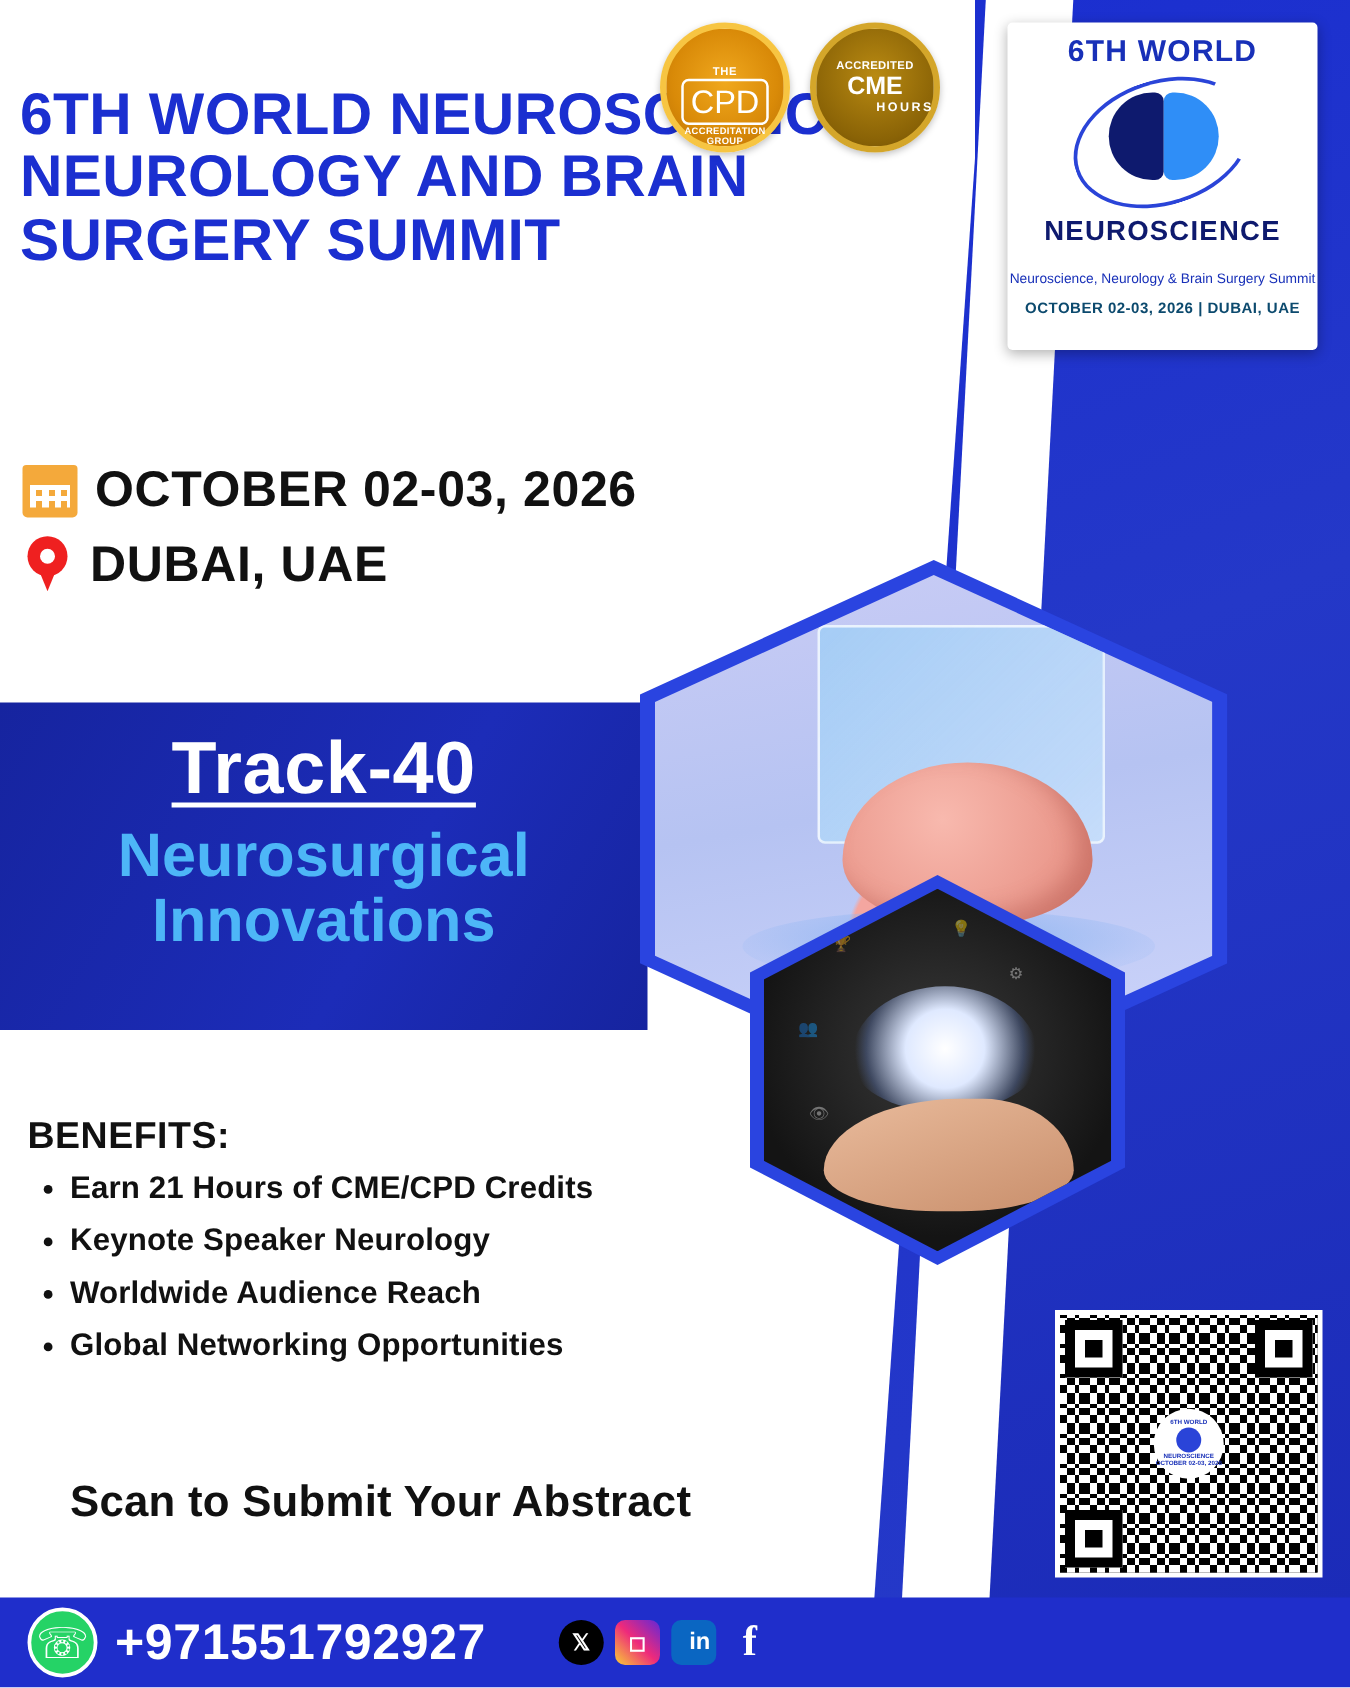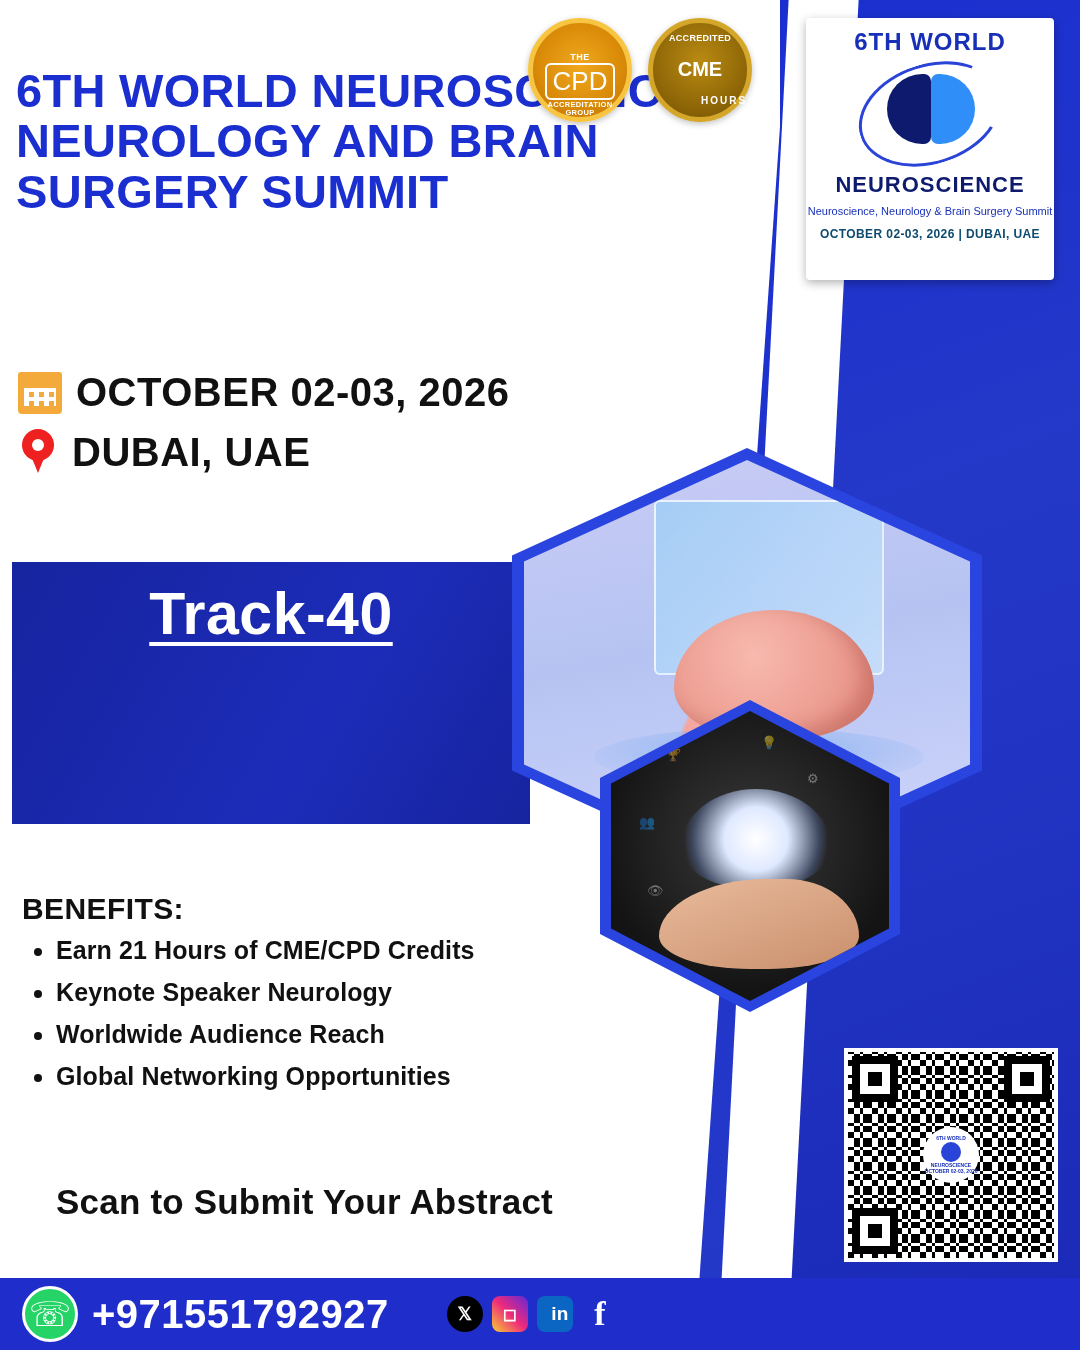--- a/index.html
+++ b/index.html
@@ -47,21 +47,21 @@
   .badge-cpd .m {
     font-size:26px; font-weight:normal; border:2px solid #fff; border-radius:6px;
     padding:3px 6px; margin:1px 0;
   }
   .badge-cpd .b { font-size:7.5px; font-weight:bold; letter-spacing:.3px;}
   .badge-cme {
     background:radial-gradient(circle at 50% 40%,#b98a12 0%,#8a6306 70%,#6d4c04 100%);
     border:5px solid #d4a62a;
   }
   .badge-cme .t { font-size:9px; font-weight:bold; letter-spacing:.3px;}
-  .badge-cme .m { font-size:20px; font-weight:bold; color:#fff; margin:16px 0;}
+  .badge-cme .m { font-size:20px; font-weight:bold; color:#fff; margin:2px 0;}
   .badge-cme .b { font-size:10px; font-weight:bold; letter-spacing:2px;padding-left:48px;}
 
   
   .logo-card {
     position:absolute; top:18px; right:26px; width:248px; height:262px;
     background:#fff; border-radius:4px; box-shadow:0 3px 10px rgba(0,0,0,.3);
     display:flex; flex-direction:column; align-items:center; padding-top:10px; z-index:6;
   }
   .logo-card .l1 { font-size:24px; font-weight:bold; color:#1830b8; letter-spacing:1px;}
   .logo-brain {
@@ -72,21 +72,21 @@
     border:3px solid #2a44d8; border-radius:50%;
     border-right-color:transparent;
     transform:rotate(-18deg);
   }
   .logo-brain .half-l, .logo-brain .half-r {
     position:absolute; top:14px; width:44px; height:70px;
   }
   .logo-brain .half-l { left:42px; background:#0e1a6e; border-radius:40px 8px 8px 40px;}
   .logo-brain .half-r { left:86px; background:#2f8ef7; border-radius:8px 40px 40px 8px;}
   .logo-card .l2 { font-size:22px; font-weight:bold; color:#0e1a6e; letter-spacing:1px; margin-top:2px;}
-  .logo-card .l3 { font-size:11px; color:#1830b8; text-align:center; line-height:1.25; margin-top:7px;}
+  .logo-card .l3 { font-size:11px; color:#1830b8; text-align:center; line-height:1.25; margin-top:19px;}
   .logo-card .l4 {
     font-size:12px; font-weight:bold; color:#0c4a6e; margin-top:8px; letter-spacing:.4px;
   }
 
   
   .title {
     position:absolute; left:16px; top:66px; width:770px;
     font-size:47px; line-height:1.07; font-weight:bold; color:#1b2fd0;
     letter-spacing:.3px; z-index:5;
   }
@@ -112,21 +112,20 @@
     position:absolute; left:11px; top:22px; width:18px; height:22px; background:#ef2020;
     clip-path:polygon(0 0,100% 0,50% 100%);
   }
   .pin-icon .dot { position:absolute; left:14px; top:10px; width:12px; height:12px; background:#fff; border-radius:50%;}
 
   
   .track-band {
     position:absolute; left:0; top:562px; width:518px; height:262px;
     background:linear-gradient(120deg,#16249f 0%,#1c2cb8 60%,#16249f 100%);
     z-index:5;
-    margin-left:12px;
   }
   .track-band .t1 {
     font-size:59px; font-weight:bold; color:#fff; text-align:center;
     margin-top:18px; text-decoration:underline; text-decoration-thickness:4px;
     text-underline-offset:8px; letter-spacing:.5px;
   }
   .track-band .t2 {
     font-size:49px; color:#4db6f7; text-align:center; line-height:1.06; margin-top:12px;
     font-weight:600;
   }
@@ -290,20 +289,21 @@
       <div class="tail"></div>
         <div class="head"></div>
         <div class="dot"></div>
     </div>
     <div class="txt">DUBAI, UAE</div>
   </div>
 </div>
 
 <div class="track-band">
   <div class="t1">Track-40</div>
+  <div class="t2">Neurosurgical Innovations</div>
 </div>
 
 <div class="hex hex-big">
   <div class="inner">
     <div class="melt"></div>
     <div class="ice-cube"></div>
     <div class="brain-shape"></div>
   </div>
 </div>
 

